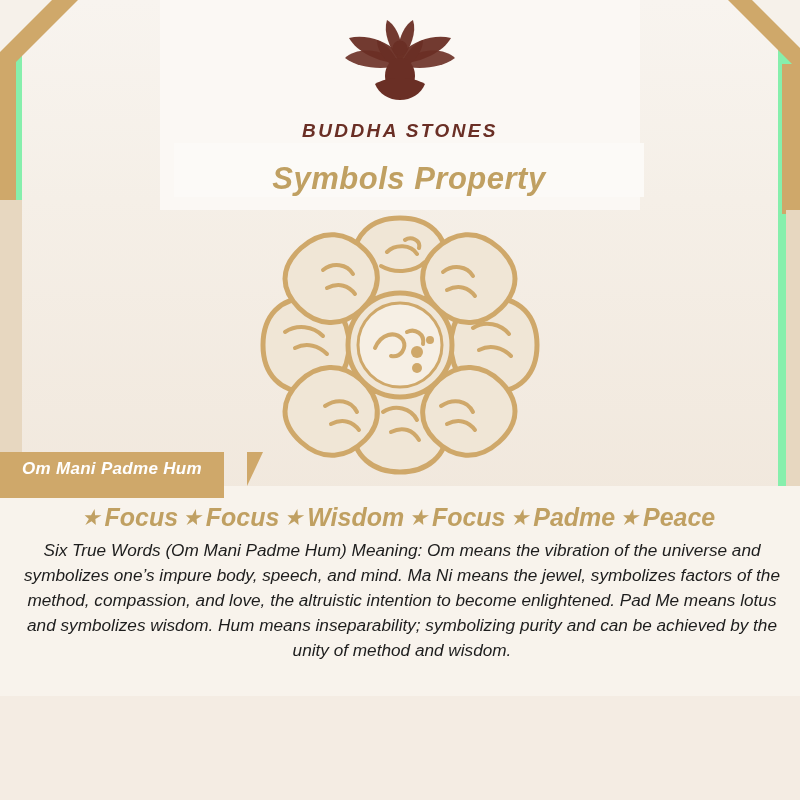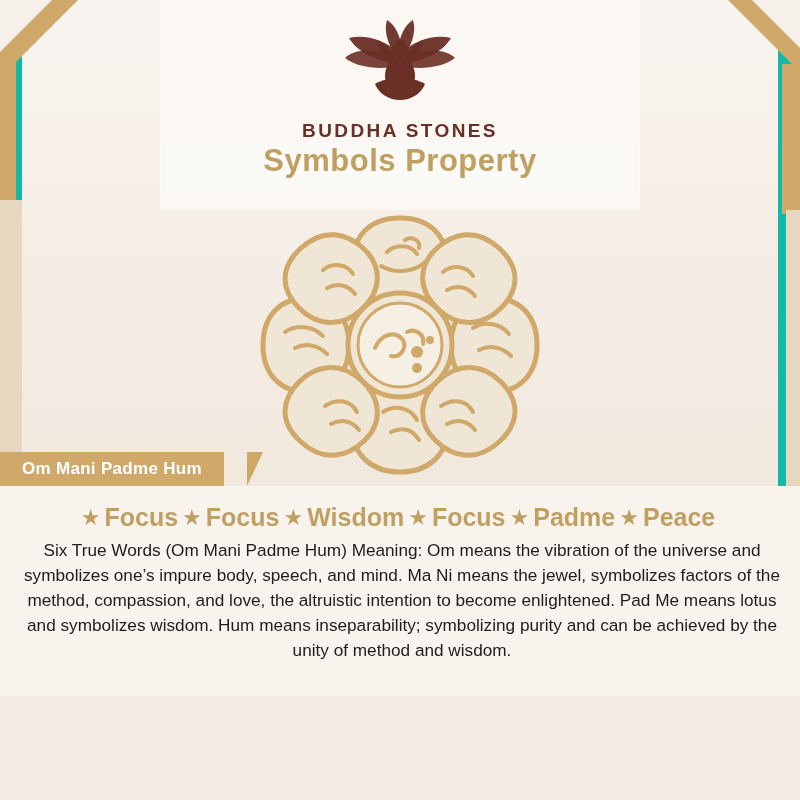--- a/index.html
+++ b/index.html
@@ -10,22 +10,23 @@
     width: 800px;
     height: 800px;
     font-family: "Liberation Sans", sans-serif;
     background: #f4ece3;
     overflow: hidden;
   }
   .page {
     position: relative;
     width: 800px;
     height: 696px;
-    background: #14b8a6;
+    background: #86efac;
     overflow: hidden;
+    font-style: italic;
   }
 
   
   .corner-tl {
     position: absolute;
     top: 0; left: 0;
     width: 0; height: 0;
     border-top: 78px solid #cfa86a;
     border-right: 78px solid transparent;
   }
@@ -105,26 +106,26 @@
     font-size: 19px;
     letter-spacing: 2.4px;
     font-weight: bold;
     color: #6a2f25;
     font-family: "Liberation Sans", sans-serif;
   }
 
   
   .title-banner {
     position: absolute;
-    left: 165px; top: 143px;
+    left: 174px; top: 143px;
     width: 470px; height: 54px;
     background: #fcfaf7;
     z-index: 6;
     display: flex;
-    align-items: flex-start;
+    align-items: flex-end;
     justify-content: center;
   }
   .title-text {
     font-size: 31px;
     font-weight: bold;
     color: #c0a062;
     letter-spacing: 0.5px;
   }
 
   
@@ -142,21 +143,21 @@
   }
 
   
   .ribbon {
     position: absolute;
     left: 0; top: 452px;
     height: 34px;
     background: #cfa86a;
     display: flex;
     align-items: center;
-    padding: 0 22px 0 22px;
+    padding: 0 22px 12px 22px;
     z-index: 7;
   }
   .ribbon-text {
     color: #ffffff;
     font-weight: bold;
     font-size: 17px;
     letter-spacing: 0.3px;
     white-space: nowrap;
   }
   .ribbon-notch {

